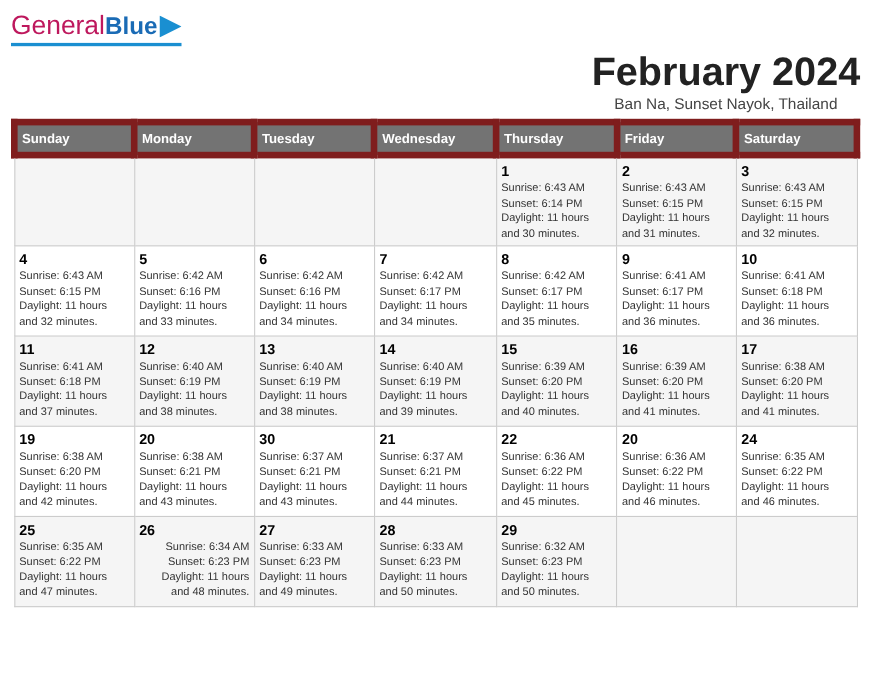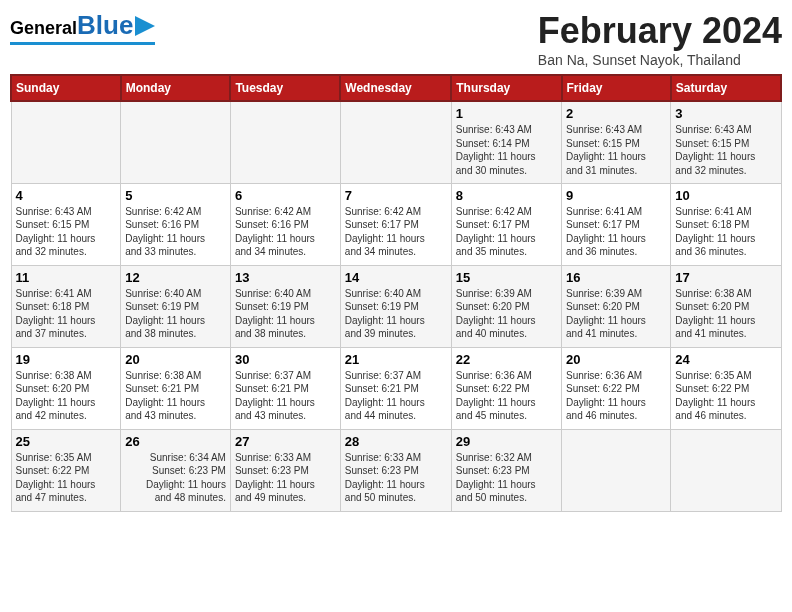--- a/index.html
+++ b/index.html
@@ -20,44 +20,45 @@
       display: flex;
       flex-direction: column;
       align-items: flex-start;
     }
     .logo-text {
       font-size: 22px;
       font-weight: bold;
       color: #333;
     }
     .title-area {
-      text-align: left;
+      text-align: center;
+      margin-top: 34px;
     }
     .month-year {
       font-size: 36px;
       font-weight: bold;
       color: #222;
     }
     .location {
       font-size: 14px;
       color: #444;
     }
     table {
       width: 100%;
       border-collapse: collapse;
       font-size: 10.5px;
     }
     thead tr th {
-      background: #b91c1c;
+      background: #737373;
       color: #fff;
       padding: 5px 4px;
       text-align: left;
       font-size: 12px;
       font-weight: bold;
-      border: 2px solid #7f1d1d;
+      border: 6px solid #7f1d1d;
     }
     tbody tr td {
       vertical-align: top;
       padding: 4px 4px;
       border: 1px solid #ccc;
       height: 82px;
       width: 113px;
     }
     tbody tr:nth-child(odd) td {
       background: #f5f5f5;
@@ -79,21 +80,21 @@
     .empty { background: #fff !important; }
     tbody tr:nth-child(odd) td.empty { background: #f5f5f5 !important; }
   </style>
 </head>
 <body>
 
 <div class="header">
   <div class="logo">
     <div style="display:flex;align-items:center;">
       <span class="logo-text">
-        <span style="color:#000000;font-weight:bold;font-size:18px;">General</span><span style="color:#1a6bb5;font-weight:bold;font-size:26px;">Blue</span>
+        <span style="color:#be185d;font-weight:normal;font-size:24px;">General</span><span style="color:#1a6bb5;font-weight:bold;font-size:22px;">Blue</span>
       </span>
       <svg width="20" height="20" viewBox="0 0 20 20" style="margin-left:2px;">
         <polygon points="0,0 20,10 0,20" fill="#1a8fd1"></polygon>
       </svg>
     </div>
     <div style="width:100%;height:3px;background:#1a8fd1;margin-top:1px;"></div>
   </div>
   <div class="title-area">
     <div class="month-year">February 2024</div>
     <div class="location">Ban Na, Sunset Nayok, Thailand</div>

